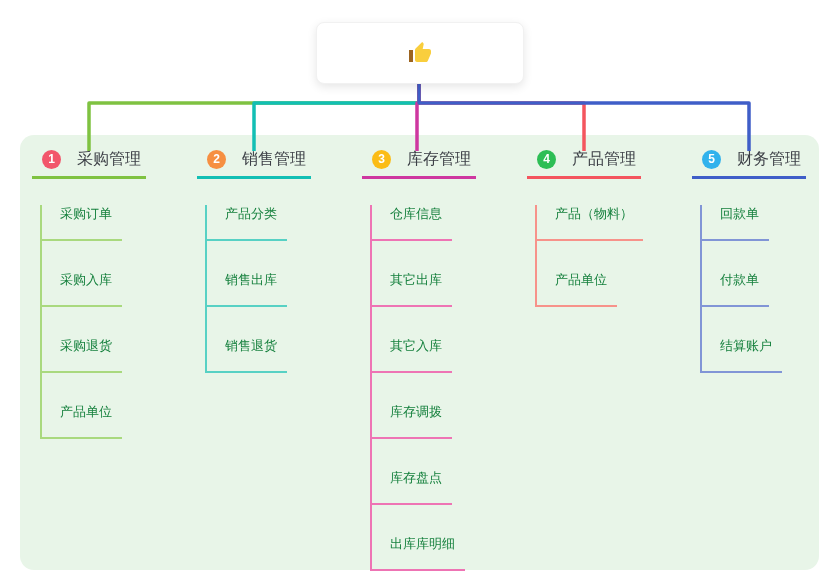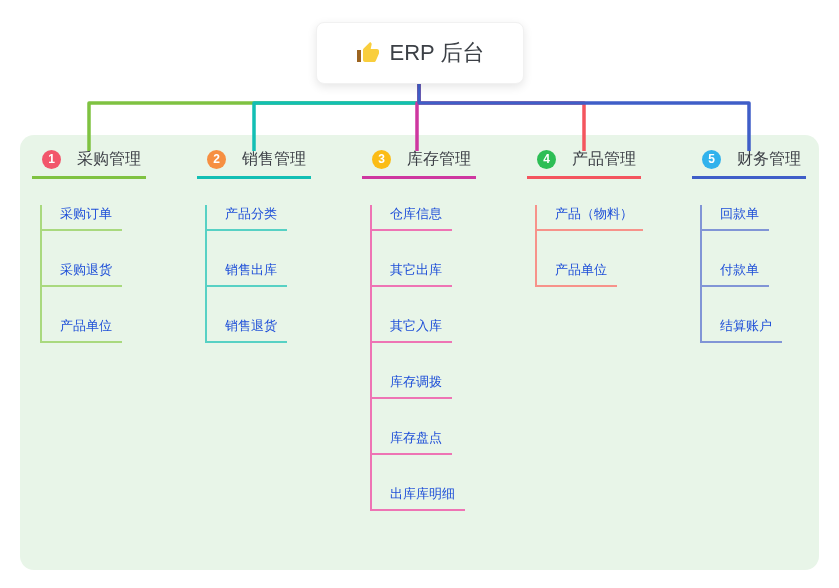--- a/index.html
+++ b/index.html
@@ -12,22 +12,22 @@
     display:flex;align-items:center;justify-content:center;gap:10px;
     font-size:22px;font-weight:500;color:#3c4046;z-index:3;}
   .root-node .icon{width:24px;height:24px;display:inline-flex;}
   .branch{position:absolute;top:148px;width:130px;}
   .branch-header{box-sizing:border-box;width:114px;display:flex;align-items:center;gap:8px;
     padding:0 0 6px 10px;border-bottom:3px solid var(--main);}
   .badge{flex:0 0 auto;width:19px;height:19px;border-radius:50%;background:var(--badge);
     color:#ffffff;font-size:12px;font-weight:bold;display:flex;align-items:center;justify-content:center;line-height:1;}
   .branch-label{font-size:16px;color:#3d4047;line-height:22px;white-space:nowrap;margin-left:8px;}
   .children{margin-left:8px;border-left:2px solid var(--light);}
-  .child{margin-top:30px;padding:0 10px 6px 18px;border-bottom:2px solid var(--light);
-    width:max-content;font-size:13px;line-height:18px;color:#1d4ed8;white-space:nowrap;}
+  .child{margin-top:30px;padding:0 10px 16px 18px;border-bottom:2px solid var(--light);
+    width:max-content;font-size:13px;line-height:18px;color:#15803d;white-space:nowrap;}
   .child:first-child{margin-top:26px;}
 </style>
 </head>
 <body>
 
 <div id="stage">
 
   <div class="panel"></div>
 
   <svg id="connectors" viewBox="0 0 839 588" xmlns="http://www.w3.org/2000/svg">
@@ -38,31 +38,31 @@
       <path d="M419,82 V103 H749 V151" fill="none" stroke="#3f5ec8" stroke-width="3.5" stroke-linejoin="round"></path>
     </svg>
 
   <div class="root-node">
     <span class="icon">
       <svg viewBox="0 0 24 24" width="24" height="24">
         <path d="M1 21h4V9H1v12z" fill="#9c6420"></path>
         <path d="M23 10c0-1.1-.9-2-2-2h-6.31l.95-4.57.03-.32c0-.41-.17-.79-.44-1.06L14.17 1 7.58 7.59C7.22 7.95 7 8.45 7 9v10c0 1.1.9 2 2 2h9c.83 0 1.54-.5 1.84-1.22l3.02-7.05c.09-.23.14-.47.14-.73v-2z" fill="#f9ce3d"></path>
       </svg>
     </span>
-    <span>ERP 后台</span>
   </div>
 
   <div id="branches">
       <div class="branch" style="left: 32px; --main: #7fc241; --light: #a9d97e; --badge: #f2566b;">
       <div class="branch-header">
         <span class="badge">1</span>
         <span class="branch-label">采购管理</span>
       </div>
       <div class="children">
           <div class="child">采购订单</div>
+          <div class="child">采购入库</div>
           <div class="child">采购退货</div>
           <div class="child">产品单位</div>
         </div>
     </div>
       <div class="branch" style="left: 197px; --main: #12bfb4; --light: #57d1c4; --badge: #f68f41;">
       <div class="branch-header">
         <span class="badge">2</span>
         <span class="branch-label">销售管理</span>
       </div>
       <div class="children">

